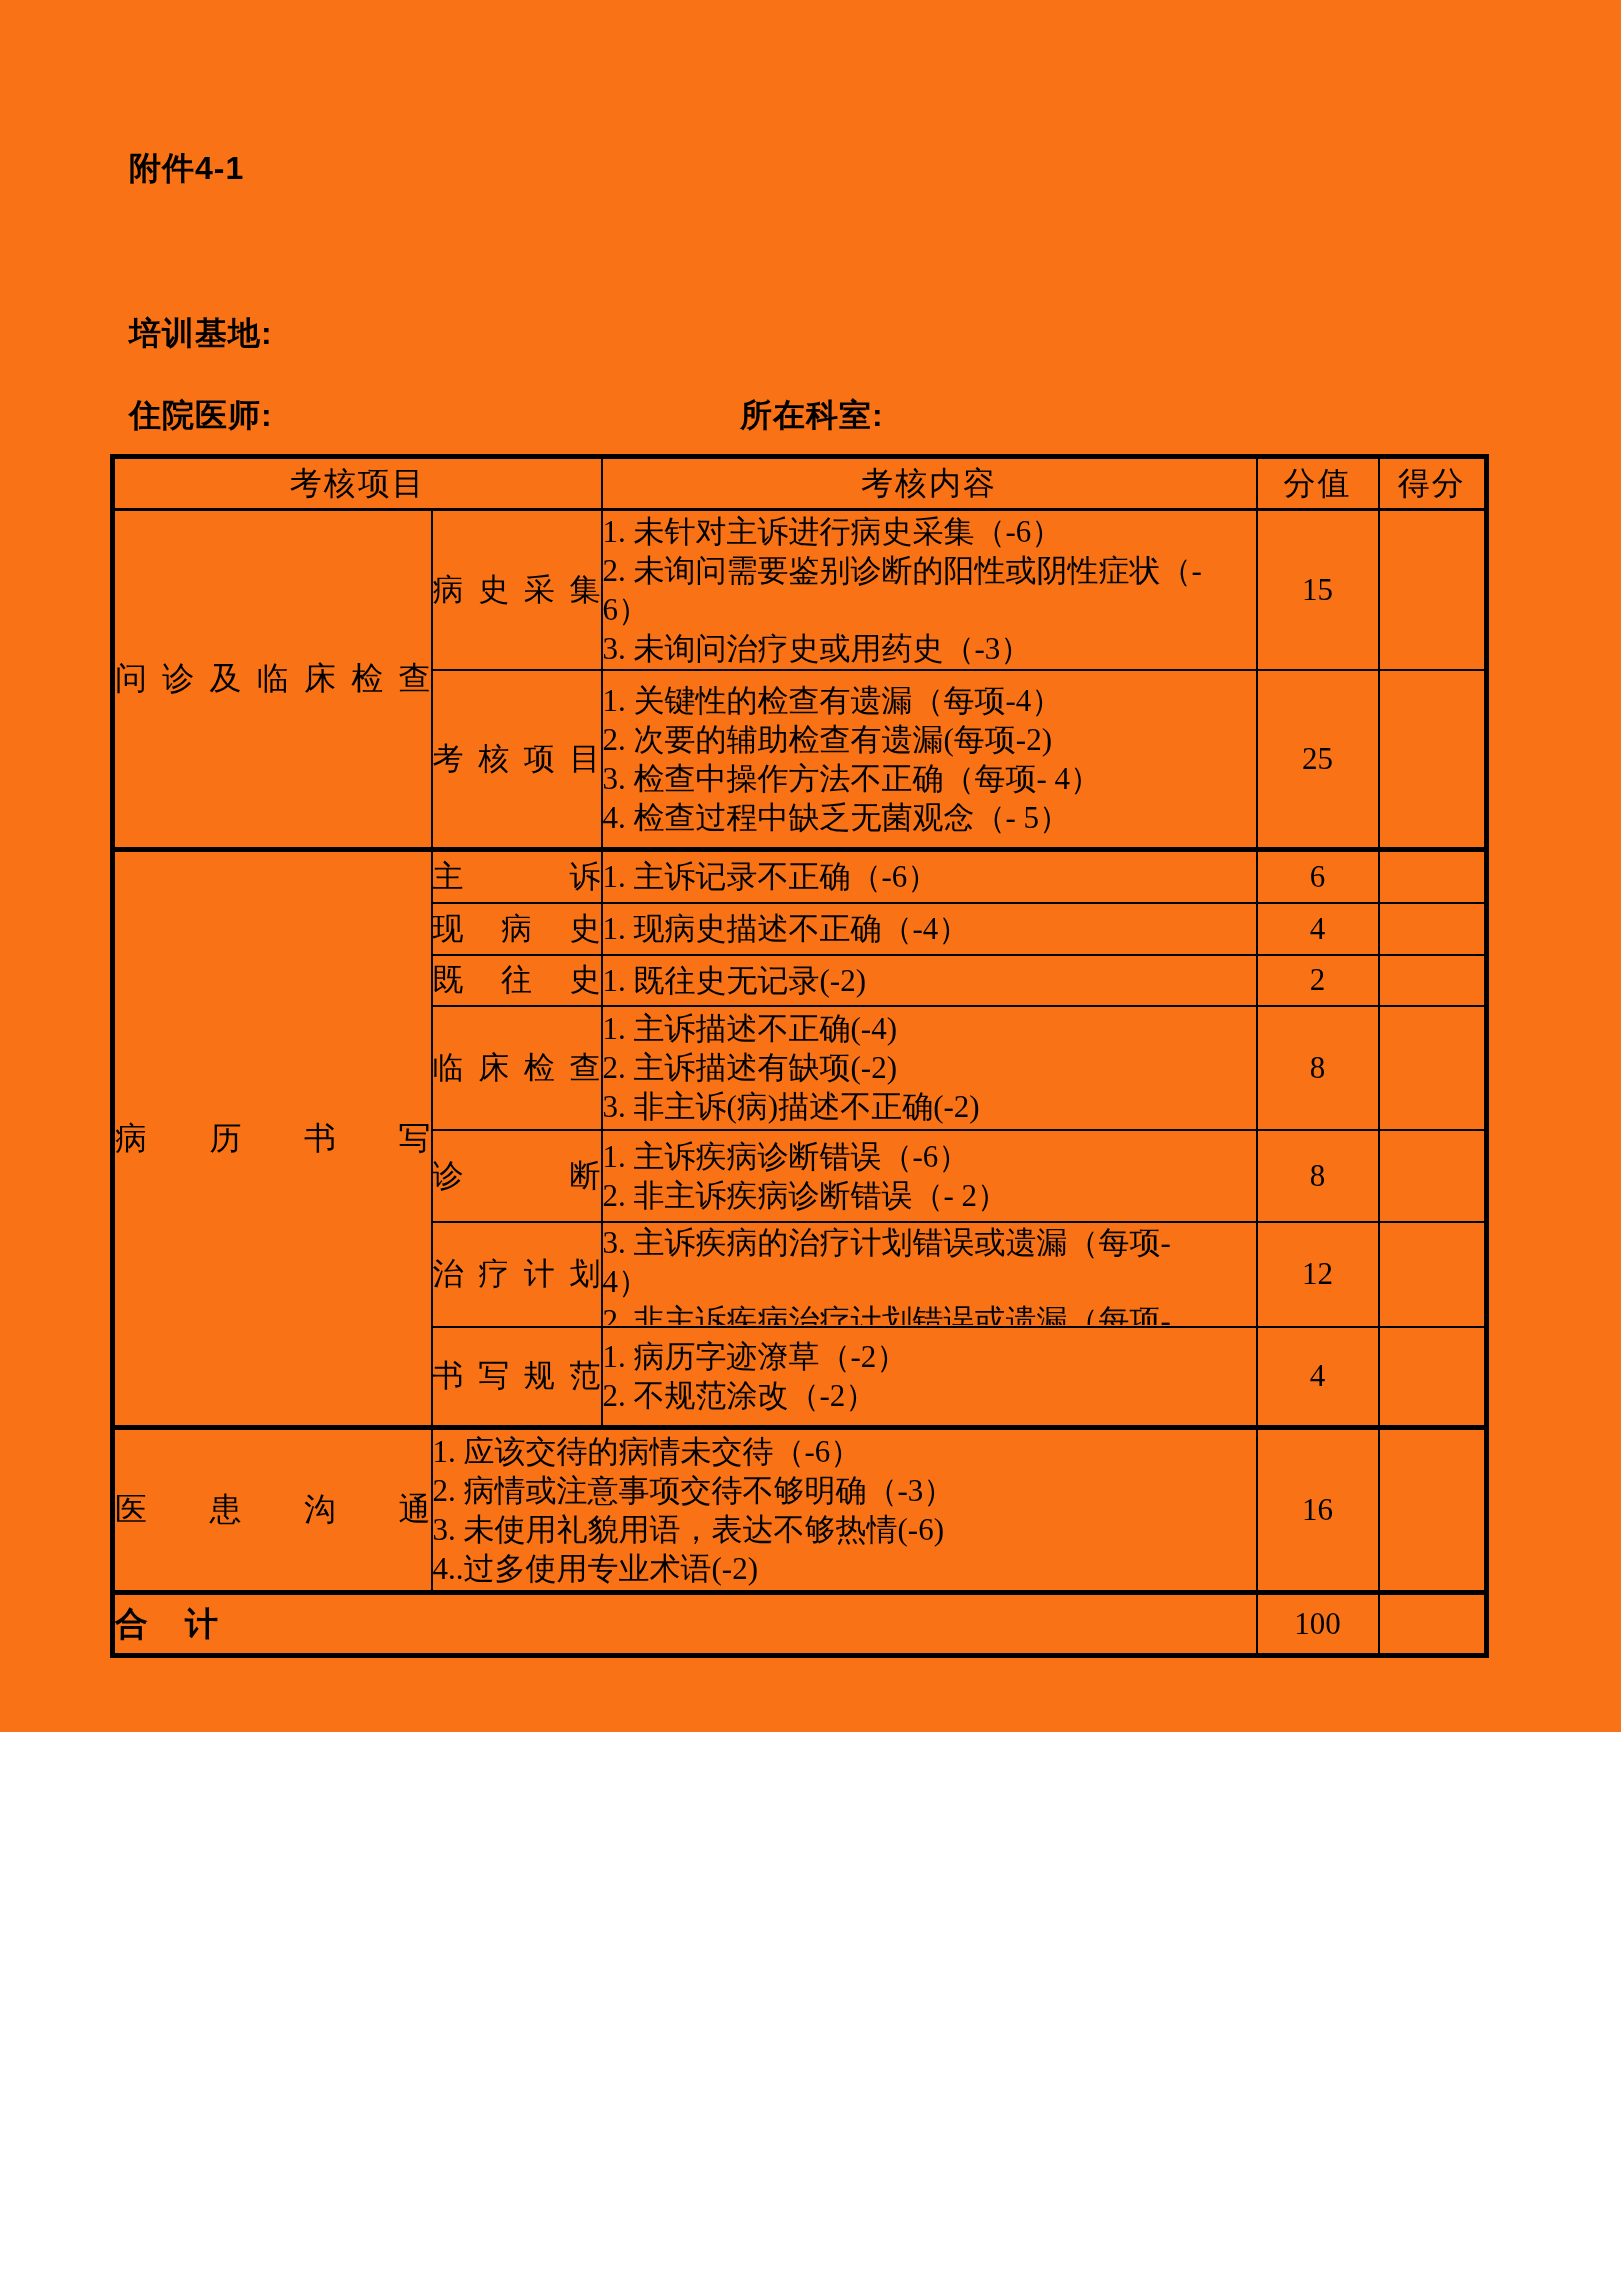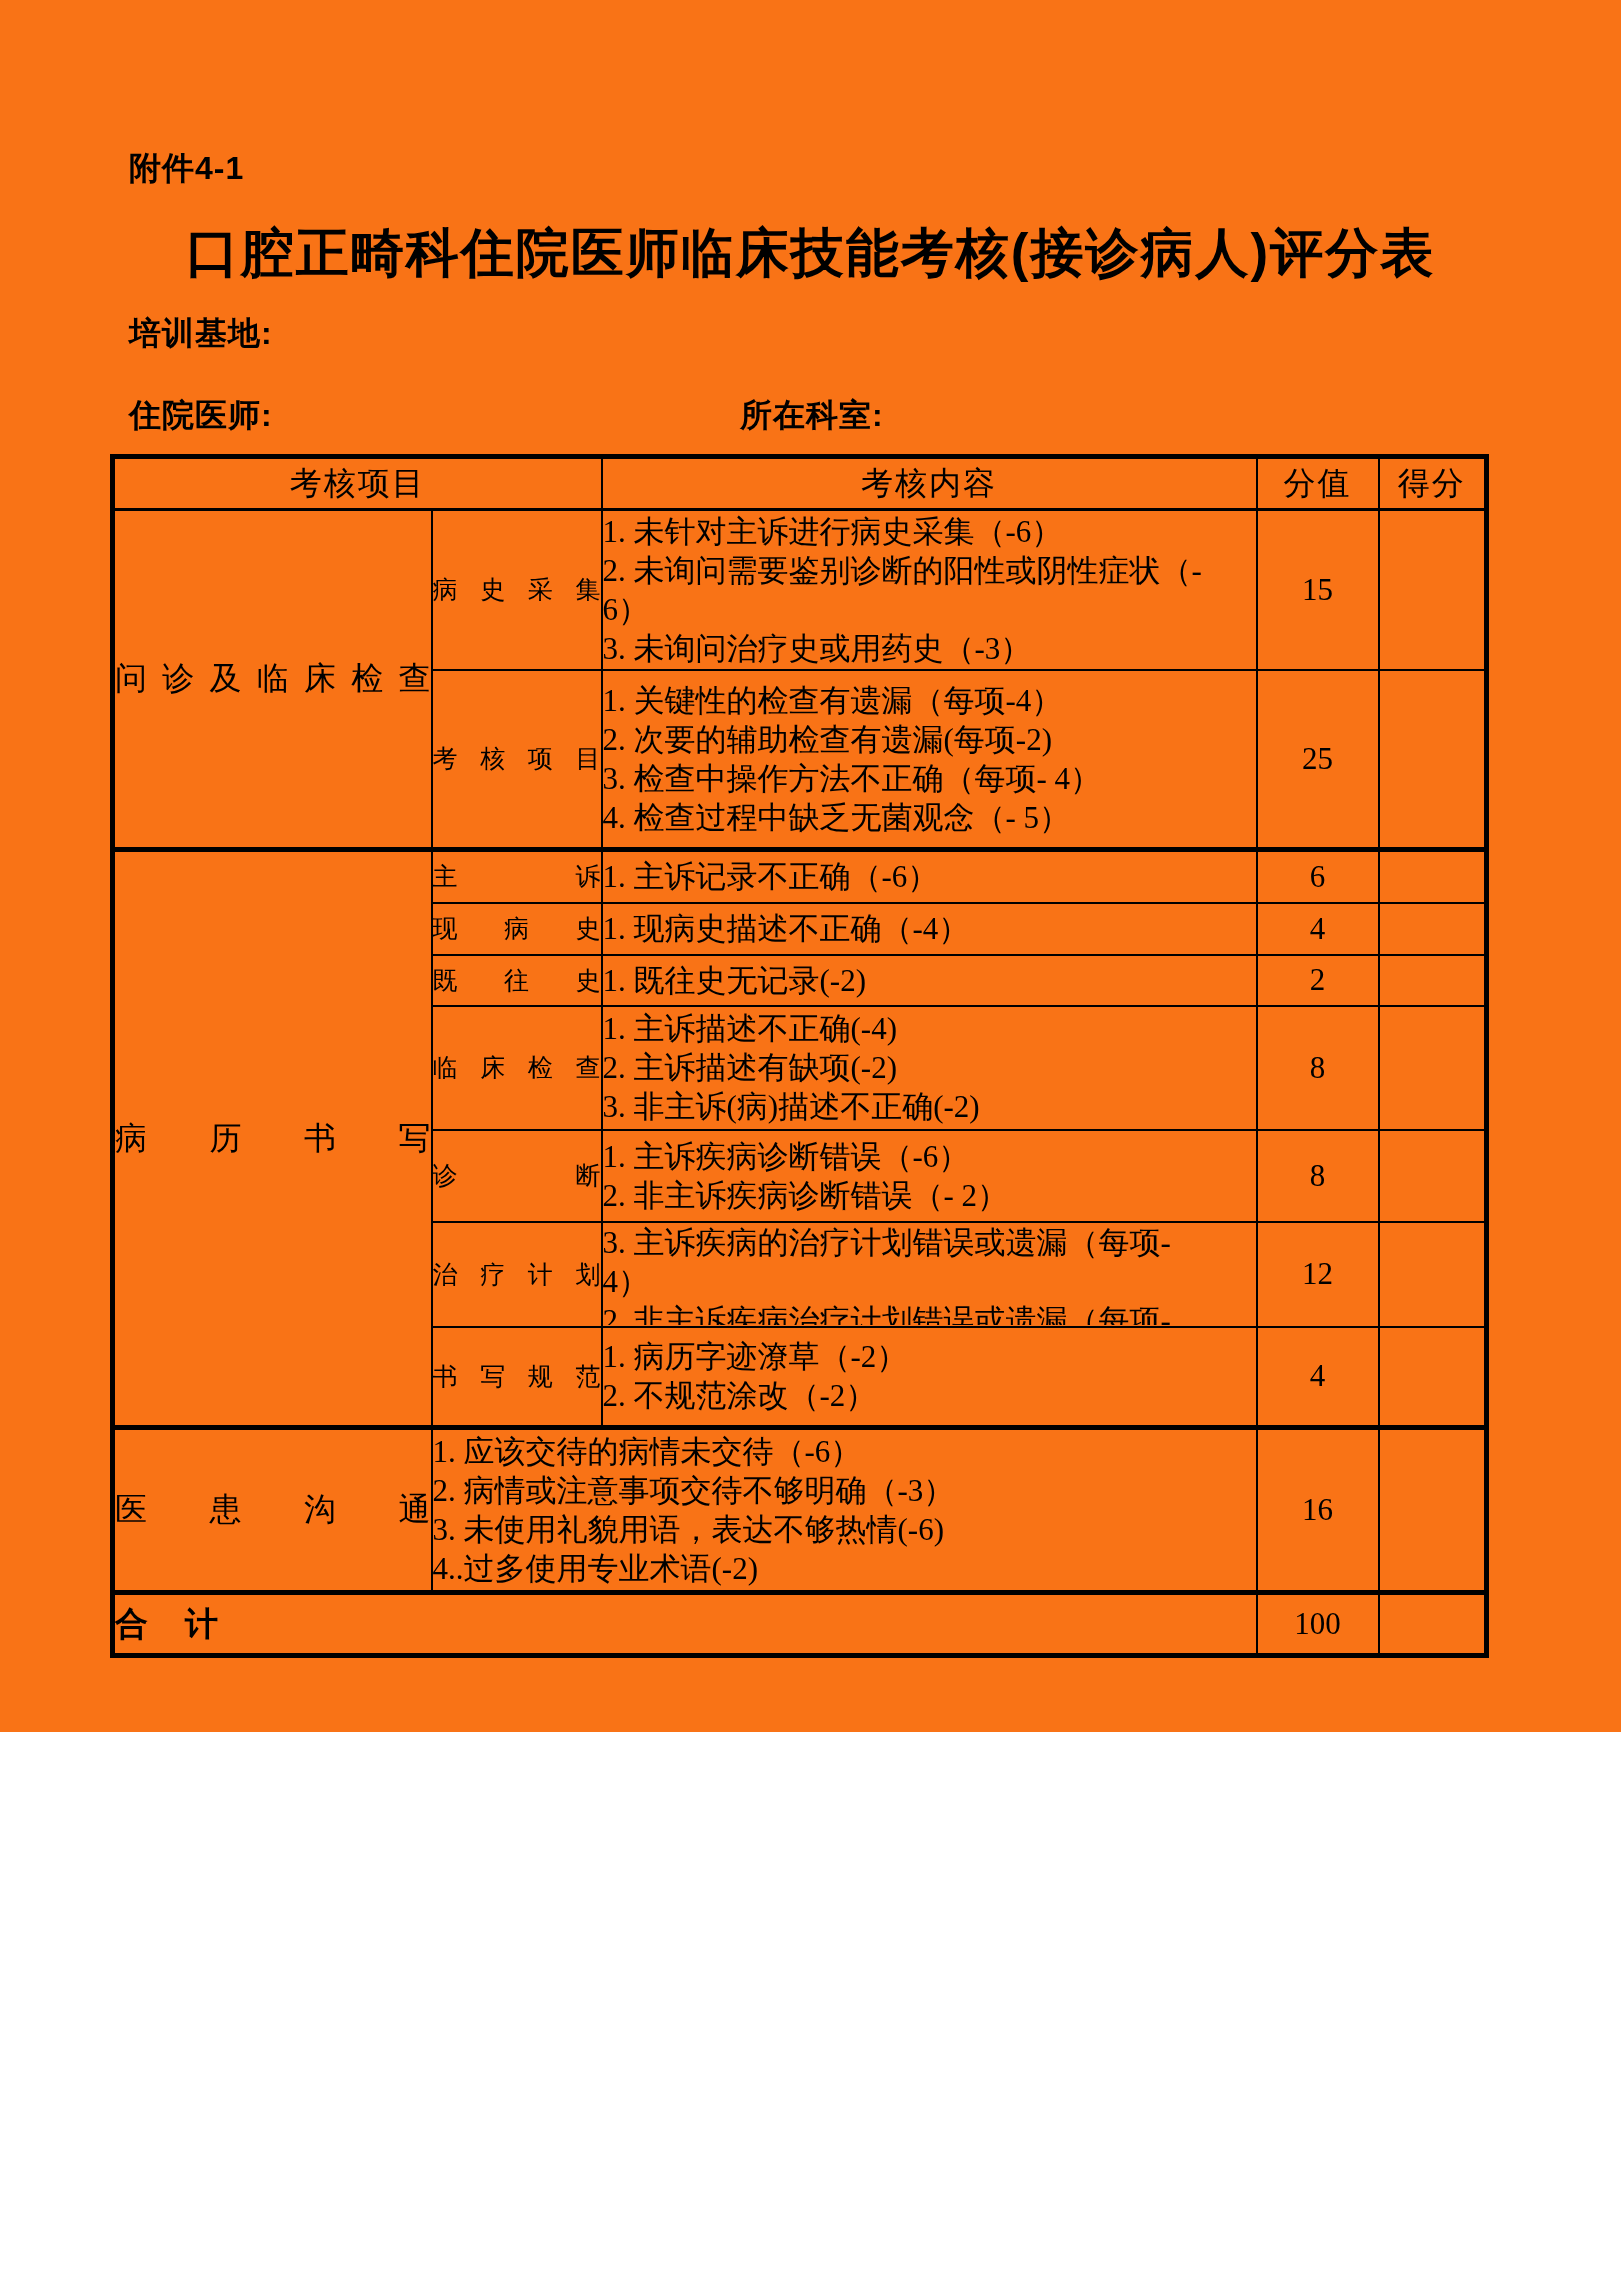--- a/index.html
+++ b/index.html
@@ -42,21 +42,21 @@
   tr.hdr td { border-bottom-width:3.9px; }
   tr.sec td { border-top-width:5.9px; }
 
   td.hcell { text-align:center; font-size:32px; letter-spacing:2px; }
   td.cat {
     text-align:justify; text-align-last:justify;
     padding:0 23.5px; font-size:32px;
   }
   td.sub {
     text-align:justify; text-align-last:justify;
-    padding:0 17.6px; font-size:25px;
+    padding:0 17.6px; font-size:31px;
   }
   td.content { padding:0 8.8px; vertical-align:middle; }
   td.content .ln { line-height:39px; white-space:nowrap; }
   td.content .clipbox { height:102px; overflow:hidden; }
   td.ctop { vertical-align:top; }
   td.score { text-align:center; font-size:31px; }
   td.total-label {
     text-align:left; padding-left:110px;
     font-size:33px; letter-spacing:2px; font-weight:600;
     font-family:"Liberation Sans", sans-serif;
@@ -69,21 +69,20 @@
   .m-label { left:1155px; }
   .d-label { left:1262px; }
 </style>
 </head>
 <body>
 
 <div class="page">
 
   <div class="attachment sans">附件4-1</div>
 
-  <div class="doc-title sans">口腔正畸科住院医师临床技能考核(接诊病人)评分表</div>
 
   <div class="field-label sans training-base">培训基地:</div>
   <div class="field-label sans resident">住院医师:</div>
   <div class="field-label sans department">所在科室:</div>
 
   <div class="table-wrap">
     <table class="assessment">
       <colgroup>
         <col style="width:319px">
         <col style="width:170px">

